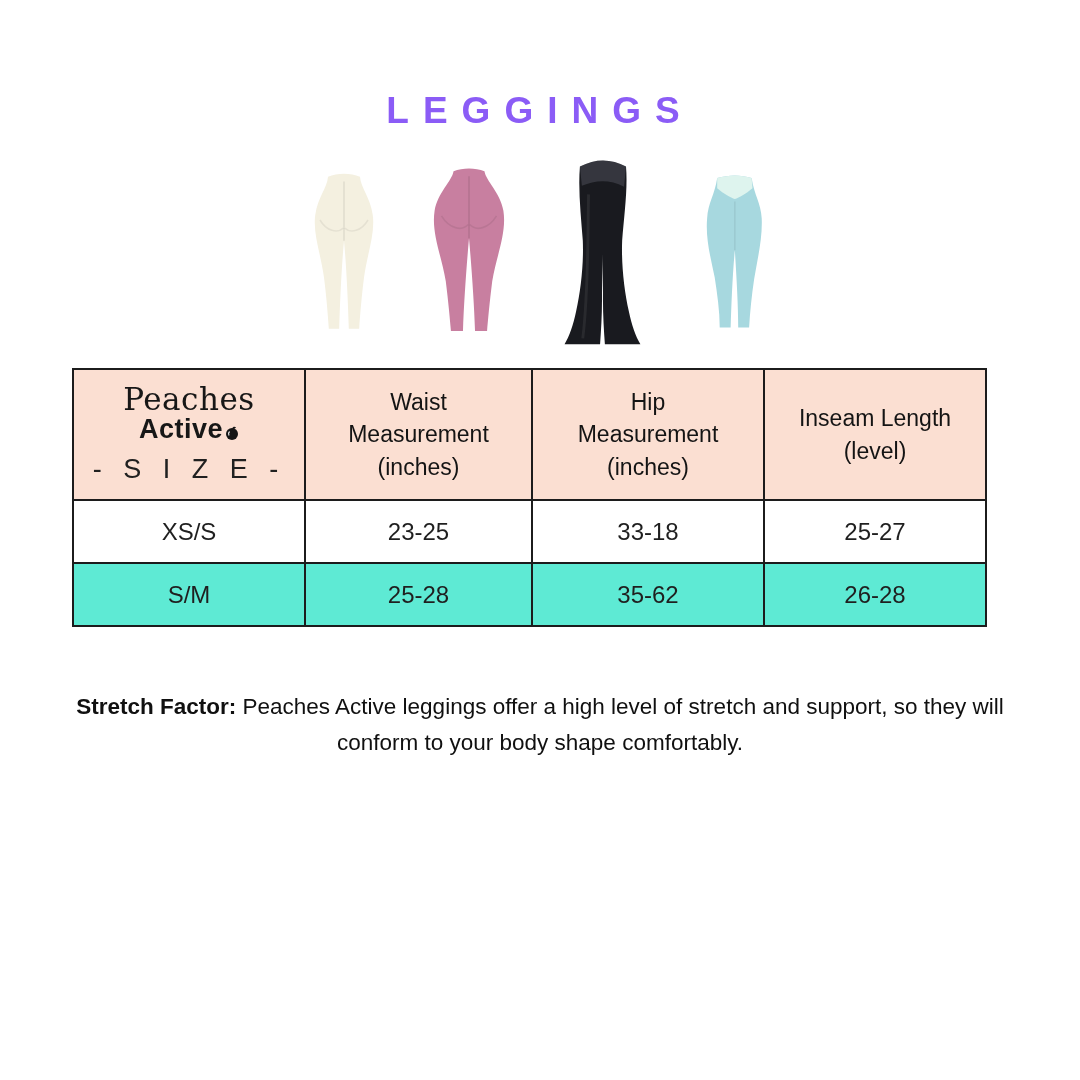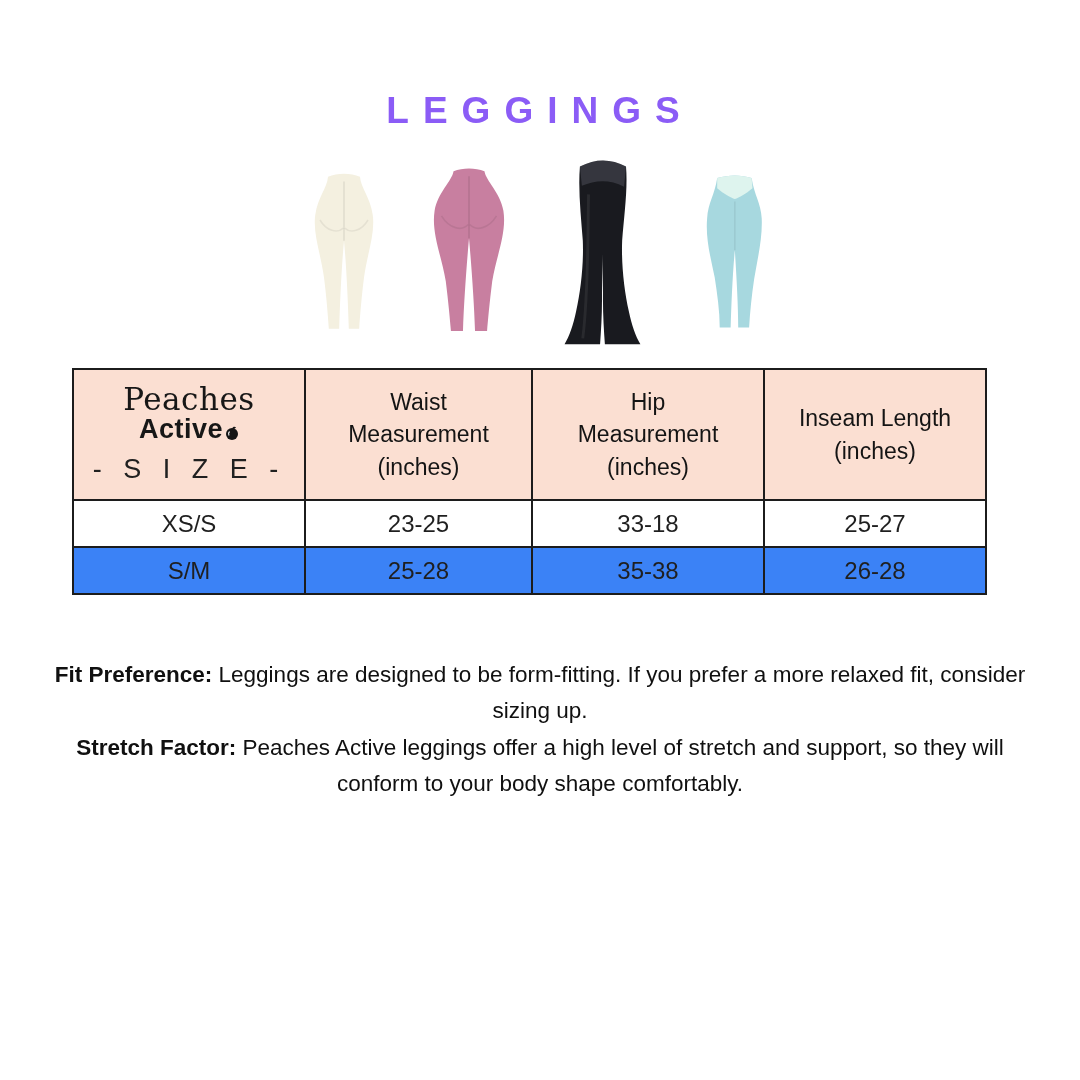--- a/index.html
+++ b/index.html
@@ -19,24 +19,24 @@
   .product{height:200px;display:block;}
   .size-table{
     margin-left:72px;margin-top:16px;
     border-collapse:collapse;table-layout:fixed;width:913px;
   }
   .size-table td,.size-table th{
     border:2.5px solid #1c1c1c;text-align:center;vertical-align:middle;
     font-weight:400;
   }
   .size-table .hdr-row{height:131px;}
-  .size-table .data-row{height:47px;}
+  .size-table .data-row{height:63px;}
   .hdr-cell{background:#fbdfd2;font-size:23px;line-height:1.4;padding:0 26px;color:#141414;}
   .data-cell{background:#ffffff;font-size:24px;color:#1f1f1f;}
-  .alt .data-cell{background:#3b82f6;}
+  .alt .data-cell{background:#5eead4;}
   .brand-cell{background:#fbdfd2;padding:0;}
   .brand-name{font-family:"DejaVu Serif", serif;font-size:31px;line-height:1.0;color:#171717;letter-spacing:0.5px;}
   .brand-sub{font-size:27px;font-weight:600;letter-spacing:0.5px;color:#171717;line-height:1.05;display:inline-flex;gap:2px;}
   .peach-dot{display:inline-block;margin-top:2px;}
   .brand-size{font-size:27px;font-weight:400;letter-spacing:7px;color:#202020;margin-top:8px;}
   .notes{
     margin:62px auto 0;max-width:1000px;text-align:center;
     font-size:22.5px;line-height:1.62;color:#101010;
   }
   .notes p{margin:0;}
@@ -103,33 +103,32 @@
             <span class="peach-dot"><svg width="14" height="14" viewBox="0 0 14 14">
                 <circle cx="7" cy="8" r="6" fill="#151515"></circle>
                 <path d="M7 2.5 C8 0.5,10 0.5,11 1.5 C10 3,8.5 3.2,7 2.5 Z" fill="#151515"></path>
                 <path d="M4.5 5.5 C3.5 6.5,3.3 8,4 9.5" stroke="#ffffff" stroke-width="1.1" fill="none"></path>
               </svg></span>
       </div>
       <div class="brand-size">- S I Z E -</div>
     </td>
     <td class="hdr-cell">Waist Measurement (inches)</td>
     <td class="hdr-cell">Hip Measurement (inches)</td>
-    <td class="hdr-cell">Inseam Length (inches)</td>
+    <td class="hdr-cell">Inseam Length (level)</td>
   </tr>
   <tr class="data-row">
     <td class="data-cell">XS/S</td>
     <td class="data-cell">23-25</td>
     <td class="data-cell">33-18</td>
     <td class="data-cell">25-27</td>
   </tr>
   <tr class="data-row alt">
     <td class="data-cell">S/M</td>
     <td class="data-cell">25-28</td>
-    <td class="data-cell">35-38</td>
+    <td class="data-cell">35-62</td>
     <td class="data-cell">26-28</td>
   </tr>
 </tbody>
   </table>
 
 <div class="notes">
-  <p><span class="note-label">Fit Preference:</span><span> Leggings are designed to be form-fitting. If you prefer a more relaxed fit, consider sizing up.</span></p>
   <p><span class="note-label">Stretch Factor:</span><span> Peaches Active leggings offer a high level of stretch and support, so they will conform to your body shape comfortably.</span></p>
 </div>
 
 </body></html>

